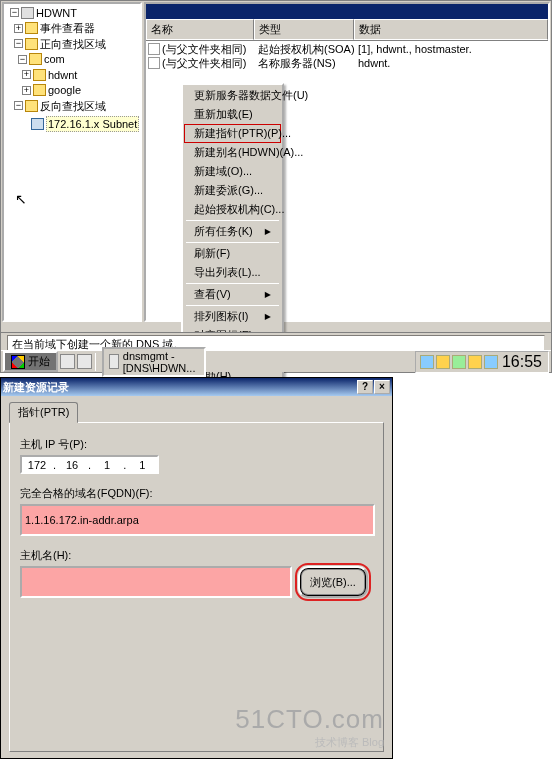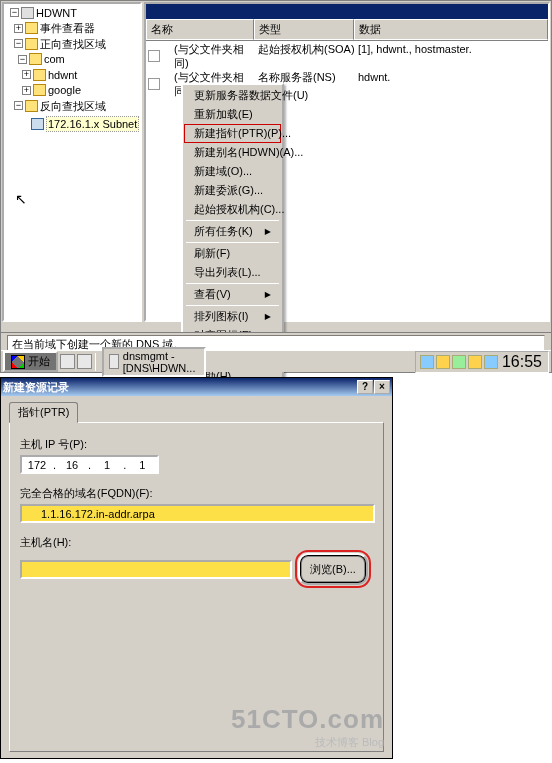--- a/index.html
+++ b/index.html
@@ -30,21 +30,21 @@
     flex:1; background:#fff; border:2px inset #fff; margin:1px; position:relative; overflow:hidden;
   }
   .list-title { background:#0a246a; color:#fff; padding:1px 4px; font-size:11px; height:15px; overflow:hidden;}
   .cols { display:flex; background:#d4d0c8; border-bottom:1px solid #808080;}
   .cols div { border-right:1px solid #808080; border-bottom:1px solid #fff; border-top:1px solid #fff; border-left:1px solid #fff; padding:2px 4px; }
   .col-name { width:108px;}
   .col-type { width:100px;}
   .col-data { flex:1;}
   .rows { padding:1px 0;}
   .row { display:flex; padding:0 2px; line-height:14px;}
-  .row .c1 { width:110px; overflow:hidden; display:flex; gap:14px; align-items:center;}
+  .row .c1 { width:110px; overflow:hidden; display:flex; gap:2px; align-items:center;}
   .row .c2 { width:100px; overflow:hidden;}
   .row .c3 { flex:1; overflow:hidden;}
   .ricon { width:12px; height:12px; background:#fff; border:1px solid #999; display:inline-block;}
   
   .ctx {
     position:absolute; left:180px; top:82px; width:103px;
     background:#d4d0c8; border:2px outset #fff;
     box-shadow:2px 2px 2px rgba(0,0,0,.3);
     padding:1px;
   }
@@ -84,32 +84,32 @@
   .tab-strip { display:flex; margin-bottom:-1px;}
   .tab { background:#d4d0c8; border:1px solid #808080; border-bottom:1px solid #d4d0c8; border-radius:3px 3px 0 0; padding:2px 8px; font-size:11px; position:relative; z-index:2;}
   .tab-panel {
     border:1px solid #808080; border-top-color:#fff; border-left-color:#fff;
     height:330px; padding:10px 10px; background:#d4d0c8;
   }
   .fld-label { margin:4px 0 3px; display:block;}
   .ipbox { display:inline-flex; border:2px inset #fff; background:#fff; height:19px; align-items:center;}
   .ipbox input { border:0; width:30px; text-align:center; font-size:11px; outline:none; background:transparent;}
   .ipbox span { padding:0 1px;}
-  .txt { border:2px inset #fff; background:#fde047; width:355px; height:19px; padding:1px 19px; font-size:11px;}
+  .txt { border:2px inset #fff; background:#fca5a5; width:355px; height:32px; padding:1px 3px; font-size:11px;}
   .host-row { display:flex; gap:6px; align-items:center;}
   .txt.short { width:272px;}
   .browse-btn {
     width:70px; height:32px; border:2px outset #fff; background:#d4d0c8; font-size:11px;
     outline:2px solid #d22; outline-offset:1px; border-radius:10px;
     box-shadow:inset 0 0 0 1px #000, inset 0 0 0 2px #888; letter-spacing:0;
   }
   .watermark {
     position:absolute; right:8px; bottom:8px; text-align:right; color:#aaa; font-family:Arial,sans-serif;
   }
-  .watermark .big { font-size:26px; font-weight:bold; letter-spacing:1px;}
+  .watermark .big { font-size:26px; font-weight:normal; letter-spacing:1px;}
   .watermark .sm { font-size:11px; color:#bbb;}
 </style>
 </head>
 <body>
 
 <div class="upper">
   <div class="mmc-body">
 
     <div class="tree-pane">
       <ul>

